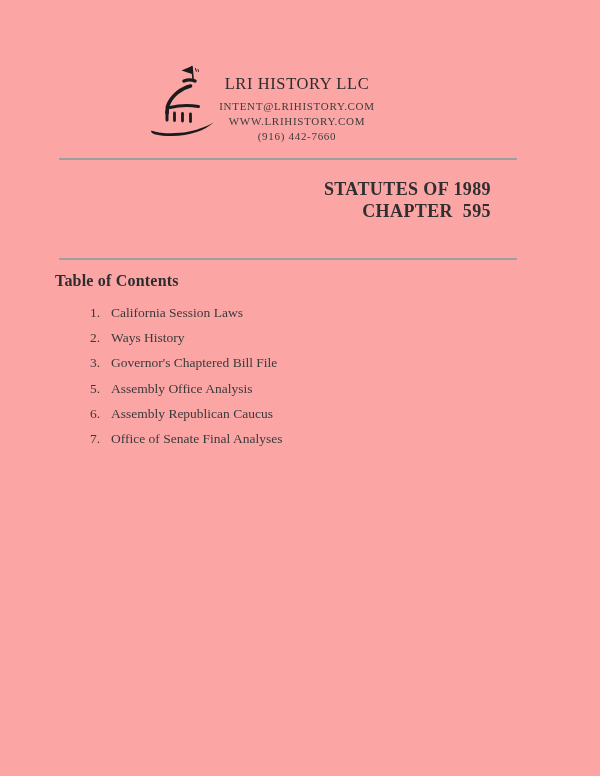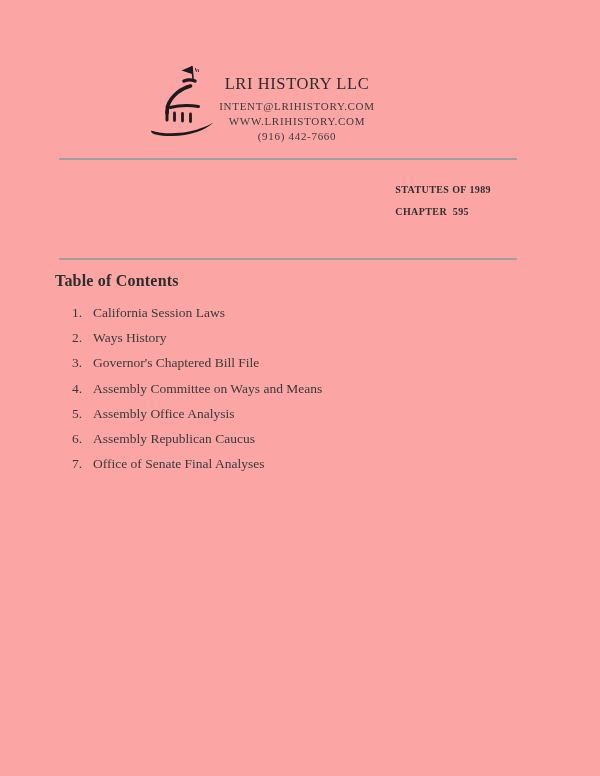--- a/index.html
+++ b/index.html
@@ -54,22 +54,23 @@
     background: #9e9e9e;
   }
   .rule-top { top: 158px; }
   .rule-bottom { top: 258px; }
 
   
   .reference {
     position: absolute;
     top: 179px;
     right: 109px;
+    text-align: right;
     font-weight: bold;
-    font-size: 10px;
+    font-size: 18px;
     line-height: 21.5px;
     letter-spacing: 0.4px;
     color: #2f2f2f;
   }
   .ref-line { white-space: pre; }
 
   
   .toc-title {
     position: absolute;
     left: 55px;
@@ -82,21 +83,21 @@
   .toc-list {
     position: absolute;
     left: 0;
     top: 300px;
     width: 600px;
   }
   .toc-row {
     height: 25.2px;
     line-height: 25.2px;
     font-size: 13.5px;
-    padding-left: 69px;
+    padding-left: 87px;
     color: #3a3a3a;
     white-space: nowrap;
   }
   .toc-num {
     display: inline-block;
     width: 13px;
     text-align: right;
   }
   .toc-label { margin-left: 11px; }
 </style>
@@ -156,23 +157,20 @@
     <div class="toc-row">
       <span class="toc-num">1.</span><span class="toc-label">California Session Laws</span>
     </div>
     <div class="toc-row">
       <span class="toc-num">2.</span><span class="toc-label">Ways History</span>
     </div>
     <div class="toc-row">
       <span class="toc-num">3.</span><span class="toc-label">Governor's Chaptered Bill File</span>
     </div>
     <div class="toc-row">
-      <span class="toc-num">4.</span><span class="toc-label">Assembly Committee on Ways and Means</span>
-    </div>
-    <div class="toc-row">
       <span class="toc-num">5.</span><span class="toc-label">Assembly Office Analysis</span>
     </div>
     <div class="toc-row">
       <span class="toc-num">6.</span><span class="toc-label">Assembly Republican Caucus</span>
     </div>
     <div class="toc-row">
       <span class="toc-num">7.</span><span class="toc-label">Office of Senate Final Analyses</span>
     </div>
   </div>
 

